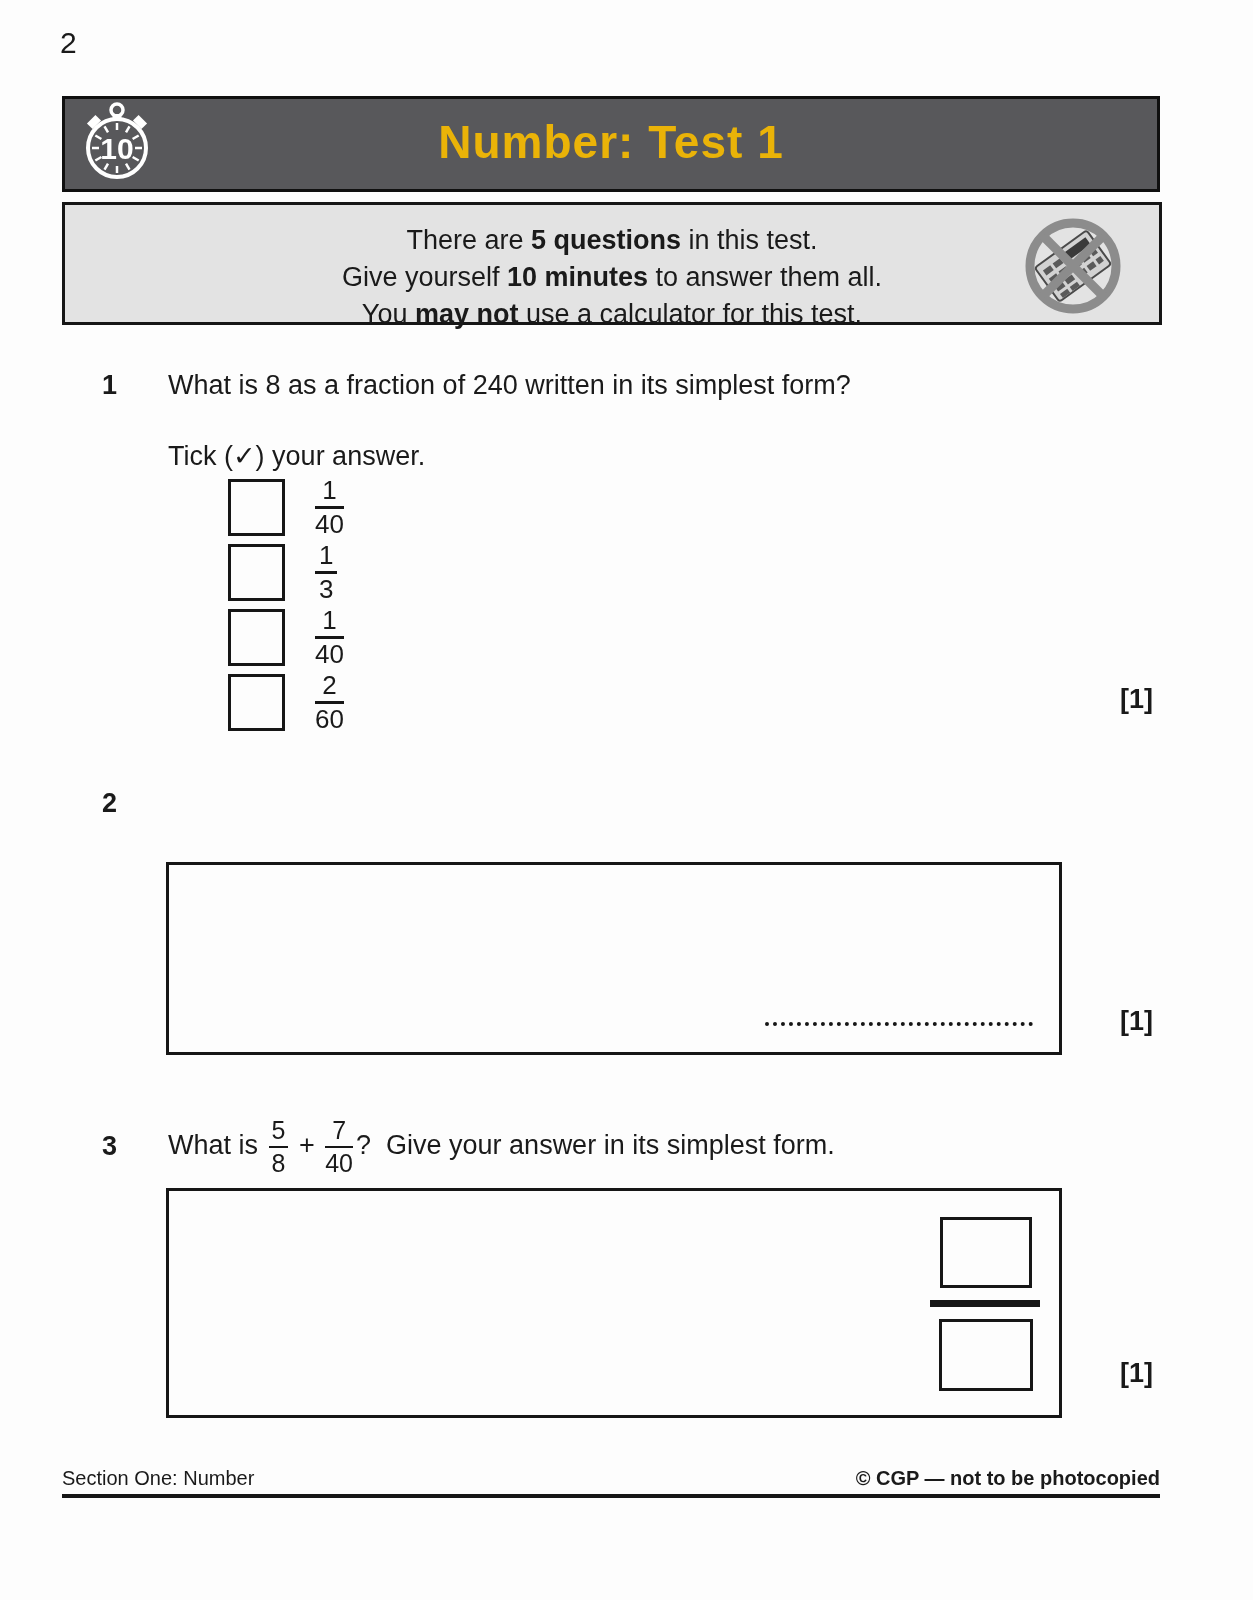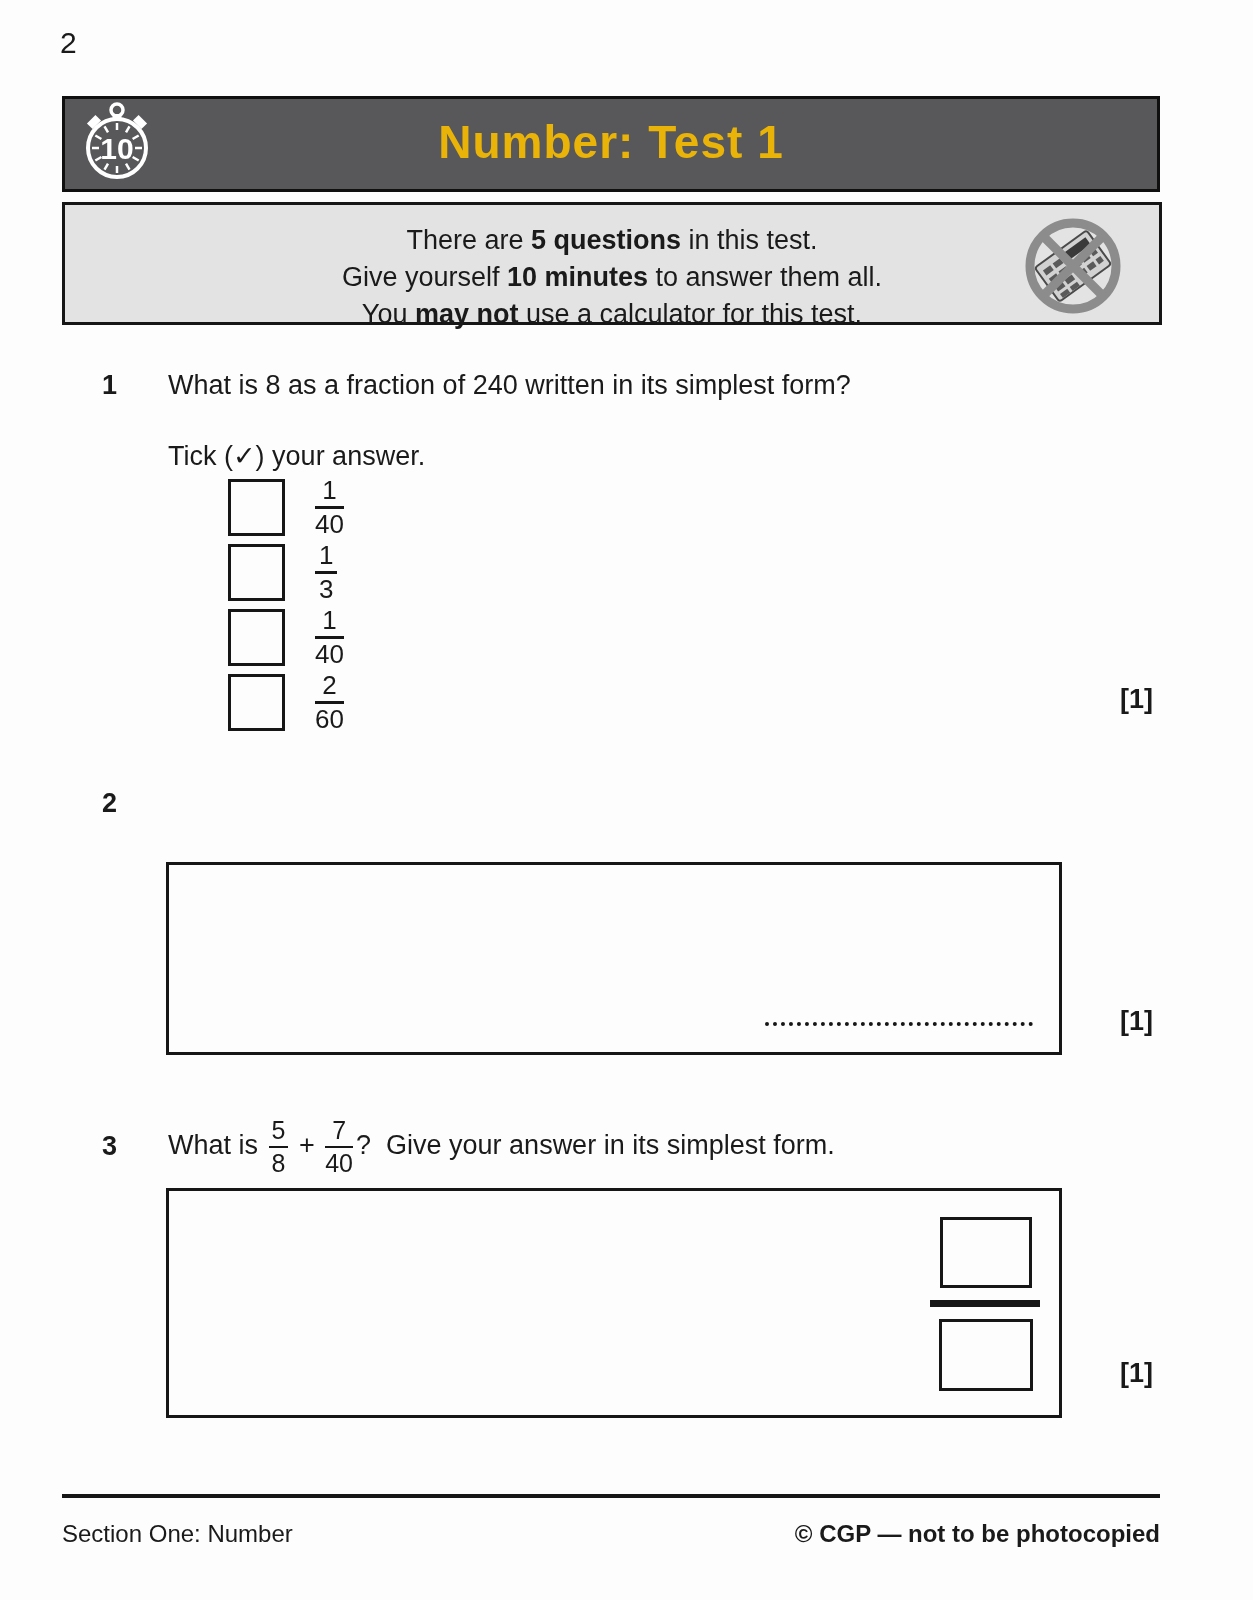--- a/index.html
+++ b/index.html
@@ -46,21 +46,21 @@
   .fr-num{position:absolute;left:771px;top:26px;width:86px;height:65px;border:3px solid #161616;background:#fdfdfd;}
   .fr-bar{position:absolute;left:761px;top:109px;width:110px;height:7px;background:#161616;}
   .fr-den{position:absolute;left:770px;top:128px;width:88px;height:66px;border:3px solid #161616;background:#fdfdfd;}
   
   .q3line{left:168px;top:1112px;font-size:27px;line-height:66px;white-space:pre;}
   .ifrac{display:inline-block;text-align:center;font-size:25px;line-height:1.0;vertical-align:middle;margin:0 3px;}
   .ifrac .fnum{display:block;border-bottom:2.5px solid #161616;padding:0 3px 3px;}
   .ifrac .fden{display:block;padding-top:3px;}
   
   .rule{left:62px;top:1494px;width:1098px;height:4px;background:#161616;}
-  .foot{top:1520px;font-size:24px;}
+  .foot{top:1467px;font-size:20px;}
 </style>
 </head>
 <body>
 
 <div class="page">
 
   <div class="abs page-num">2</div>
 
   <div class="abs banner">
     <svg class="stopwatch" width="78" height="80" viewBox="0 0 78 80">

